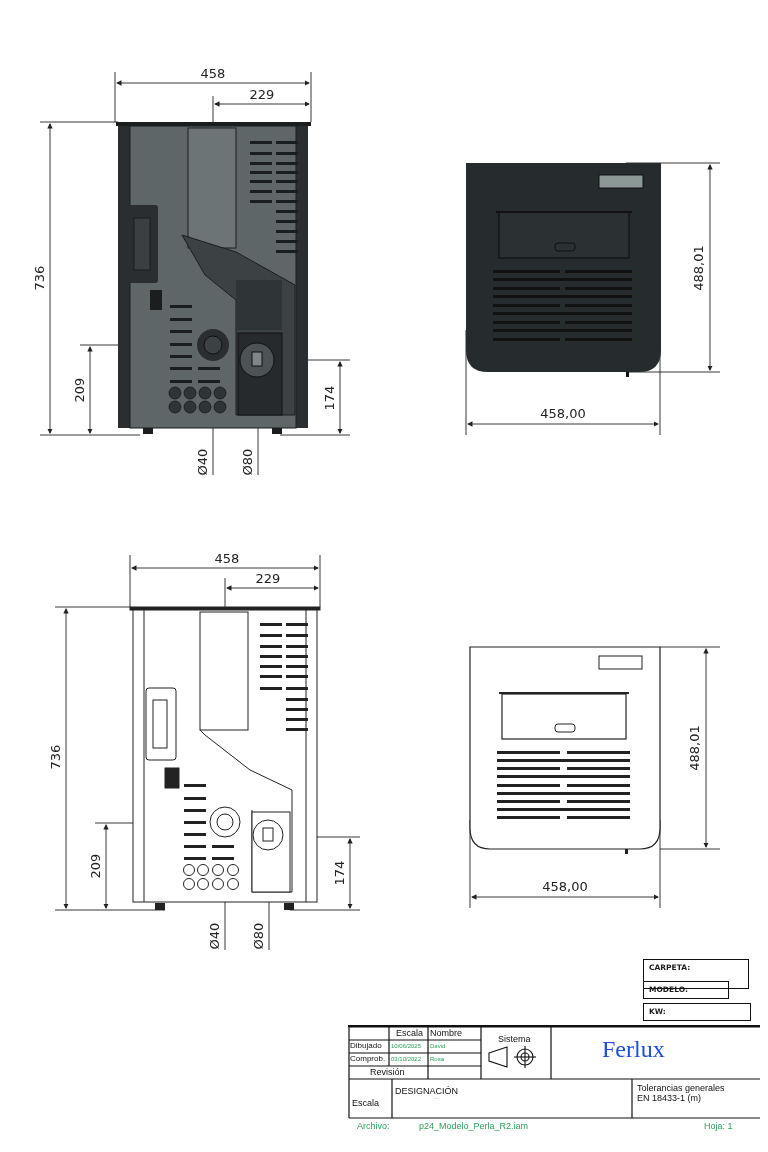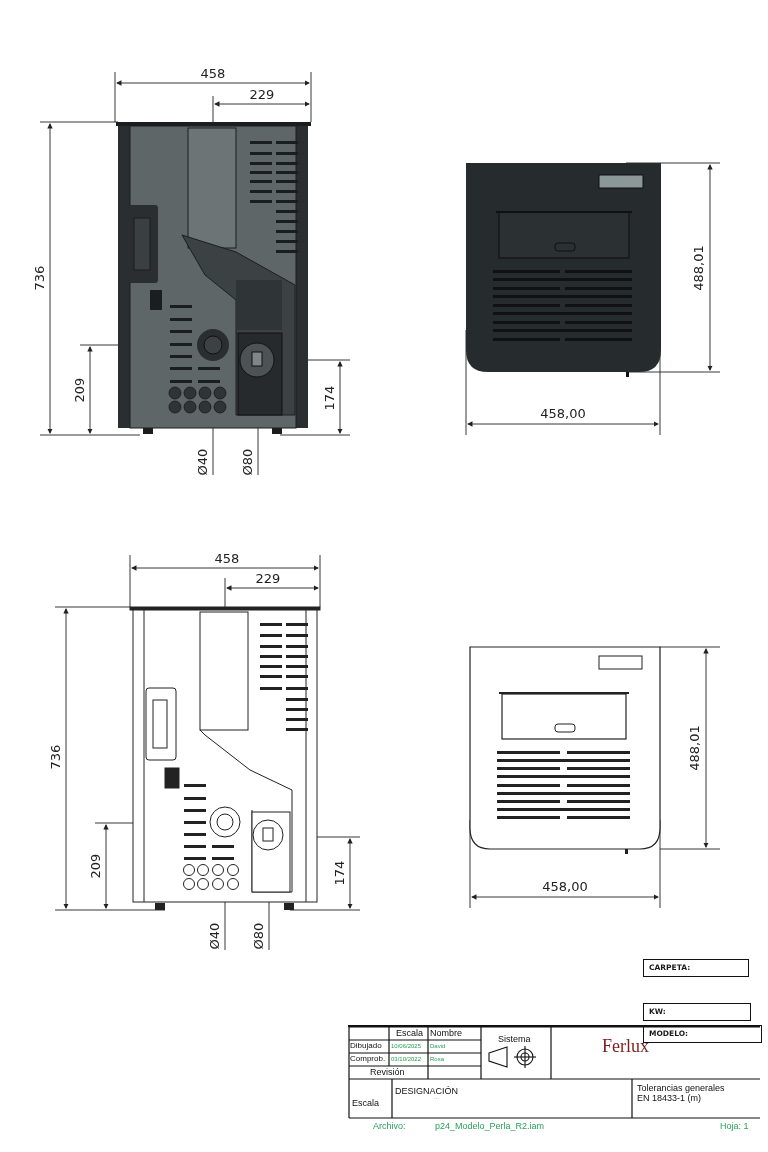--- a/index.html
+++ b/index.html
@@ -3,22 +3,22 @@
 <meta charset="utf-8">
 <style>
   html, body { margin:0; padding:0; background:#ffffff; }
   body { width:768px; height:1152px; position:relative; overflow:hidden; font-family:"DejaVu Sans", sans-serif; color:#1a1a1a; }
   .abs { position:absolute; }
   svg text { font-family:"DejaVu Sans", sans-serif; }
   .tb { position:absolute; left:348px; top:1026px; width:412px; height:110px; }
   .tb-cell { position:absolute; box-sizing:border-box; font-family:"Liberation Sans", sans-serif; }
   .lbl { font-size:9px; color:#111; }
   .grn { font-size:6px; color:#2aa05a; }
-  .grn2 { font-size:9px; color:#2aa05a;margin-left:16px; }
-  .ferlux { font-family:"Liberation Serif", serif; font-size:18px; color:#7f1d1d; }
+  .grn2 { font-size:9px; color:#2aa05a; }
+  .ferlux { font-family:"Liberation Serif", serif; font-size:24px; color:#1d4ed8; }
   .box { position:absolute; border:1.5px solid #111; box-sizing:border-box; font-family:"DejaVu Sans", sans-serif; font-weight:bold; font-size:7.5px; padding-left:5px; line-height:15px; }
 </style>
 </head>
 <body>
 
 <svg class="abs" style="left:0;top:0" width="360" height="490" viewBox="0 0 360 490">
   <defs>
     <marker id="arr" markerWidth="6" markerHeight="6" refX="5" refY="3" orient="auto-start-reverse">
         <path d="M0,0 L6,3 L0,6 z" fill="#222"></path>
       </marker>
@@ -263,22 +263,22 @@
       <rect x="567" y="800" width="63" height="3"></rect>
     <rect x="497" y="808" width="133" height="3"></rect>
     <rect x="497" y="816" width="63" height="3"></rect>
       <rect x="567" y="816" width="63" height="3"></rect>
     <rect x="625" y="849" width="3" height="5"></rect>
   </g>
   <text x="565" y="891" font-size="13" text-anchor="middle" fill="#222">458,00</text>
   <text x="699" y="748" font-size="13" text-anchor="middle" fill="#222" transform="rotate(-90 699 748)">488,01</text>
 </svg>
 
-<div class="box" style="left:643px;top:959px;width:106px;height:18px;">CARPETA:</div>
-<div class="box" style="left:643px;top:981px;width:119px;height:18px;margin-top:44px;">MODELO:</div>
+<div class="box" style="left:643px;top:959px;width:106px;height:30px;">CARPETA:</div>
+<div class="box" style="left:643px;top:981px;width:86px;height:18px;">MODELO:</div>
 <div class="box" style="left:643px;top:1003px;width:108px;height:18px;">KW:</div>
 <div class="abs" style="left:348px;top:1025px;width:412px;height:2px;background:#111;"></div>
 
 <div class="tb">
   <svg class="abs" style="left:0;top:0" width="412" height="110">
     <g stroke="#111" stroke-width="1.2" fill="none">
       <line x1="1" y1="1" x2="1" y2="92"></line>
       <line x1="1" y1="1" x2="412" y2="1"></line>
       <line x1="1" y1="14" x2="133" y2="14"></line>
       <line x1="1" y1="27" x2="133" y2="27"></line>

